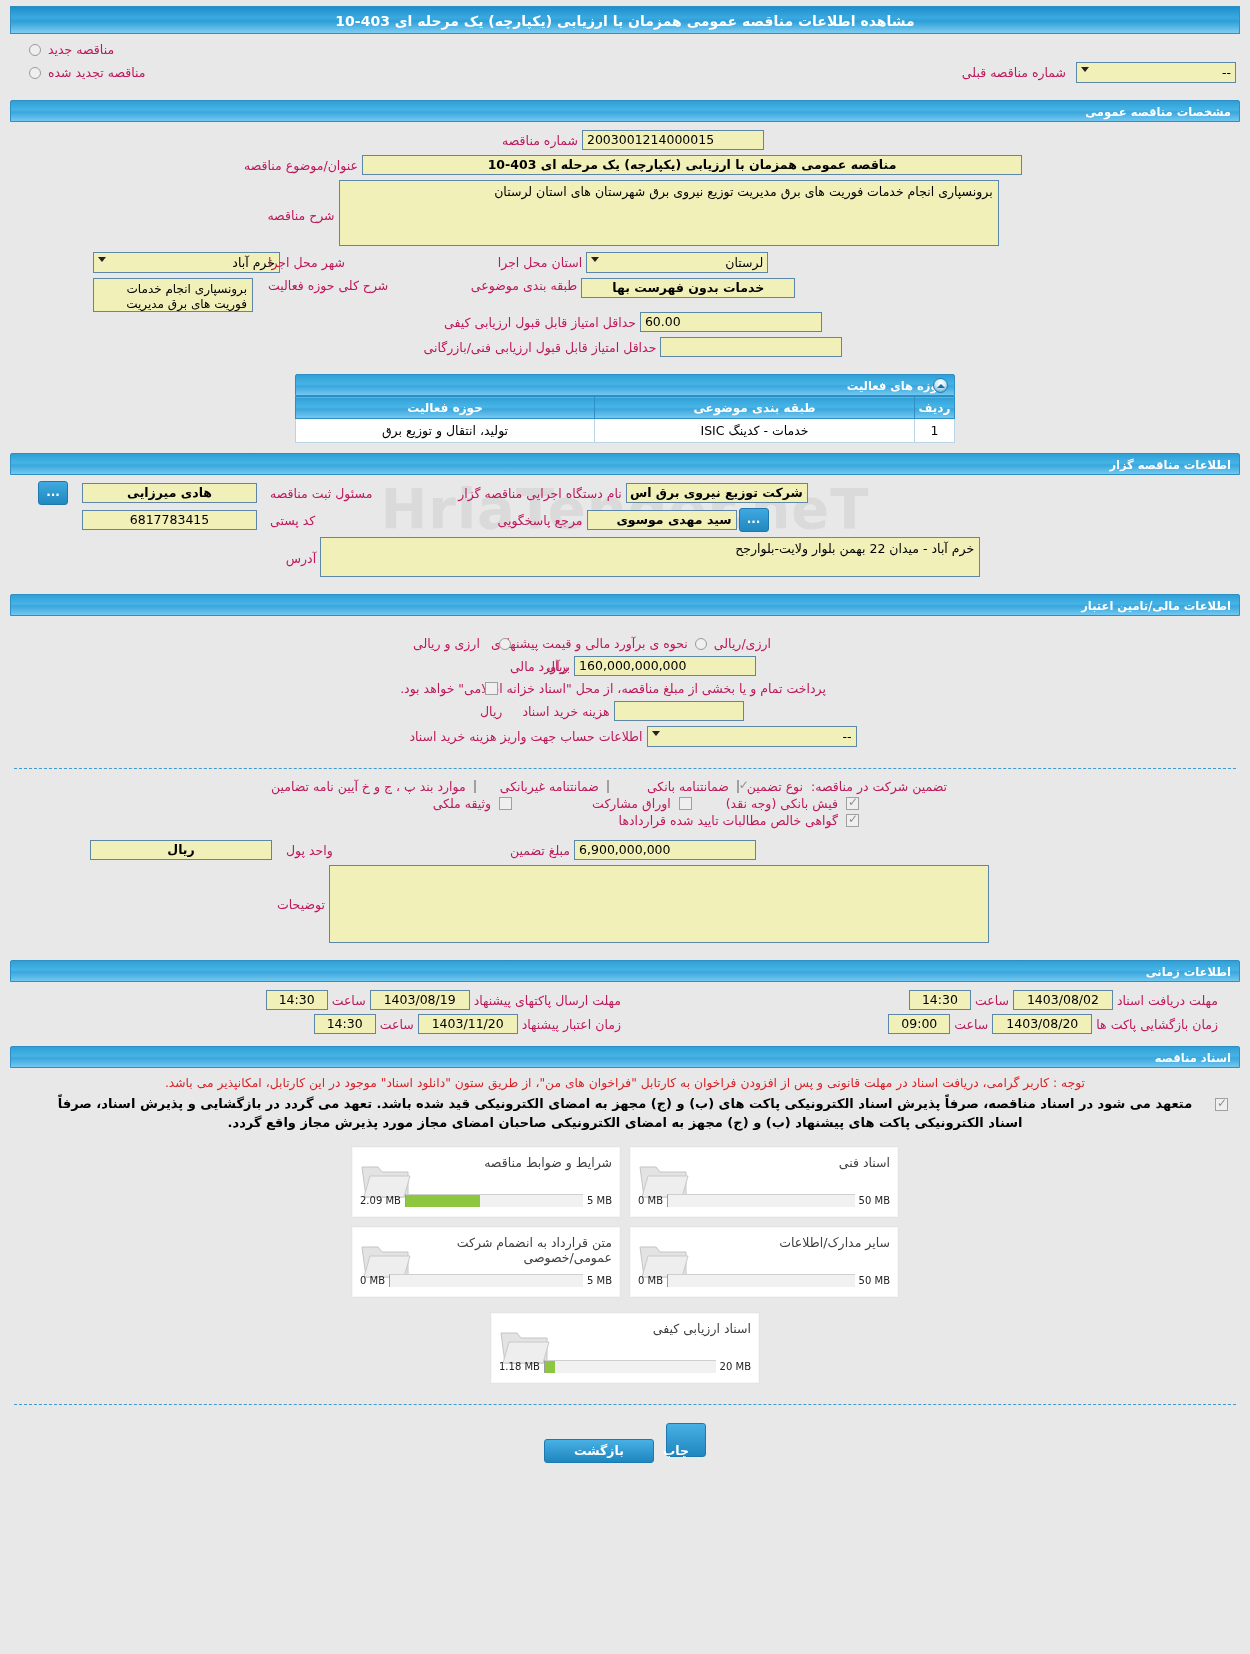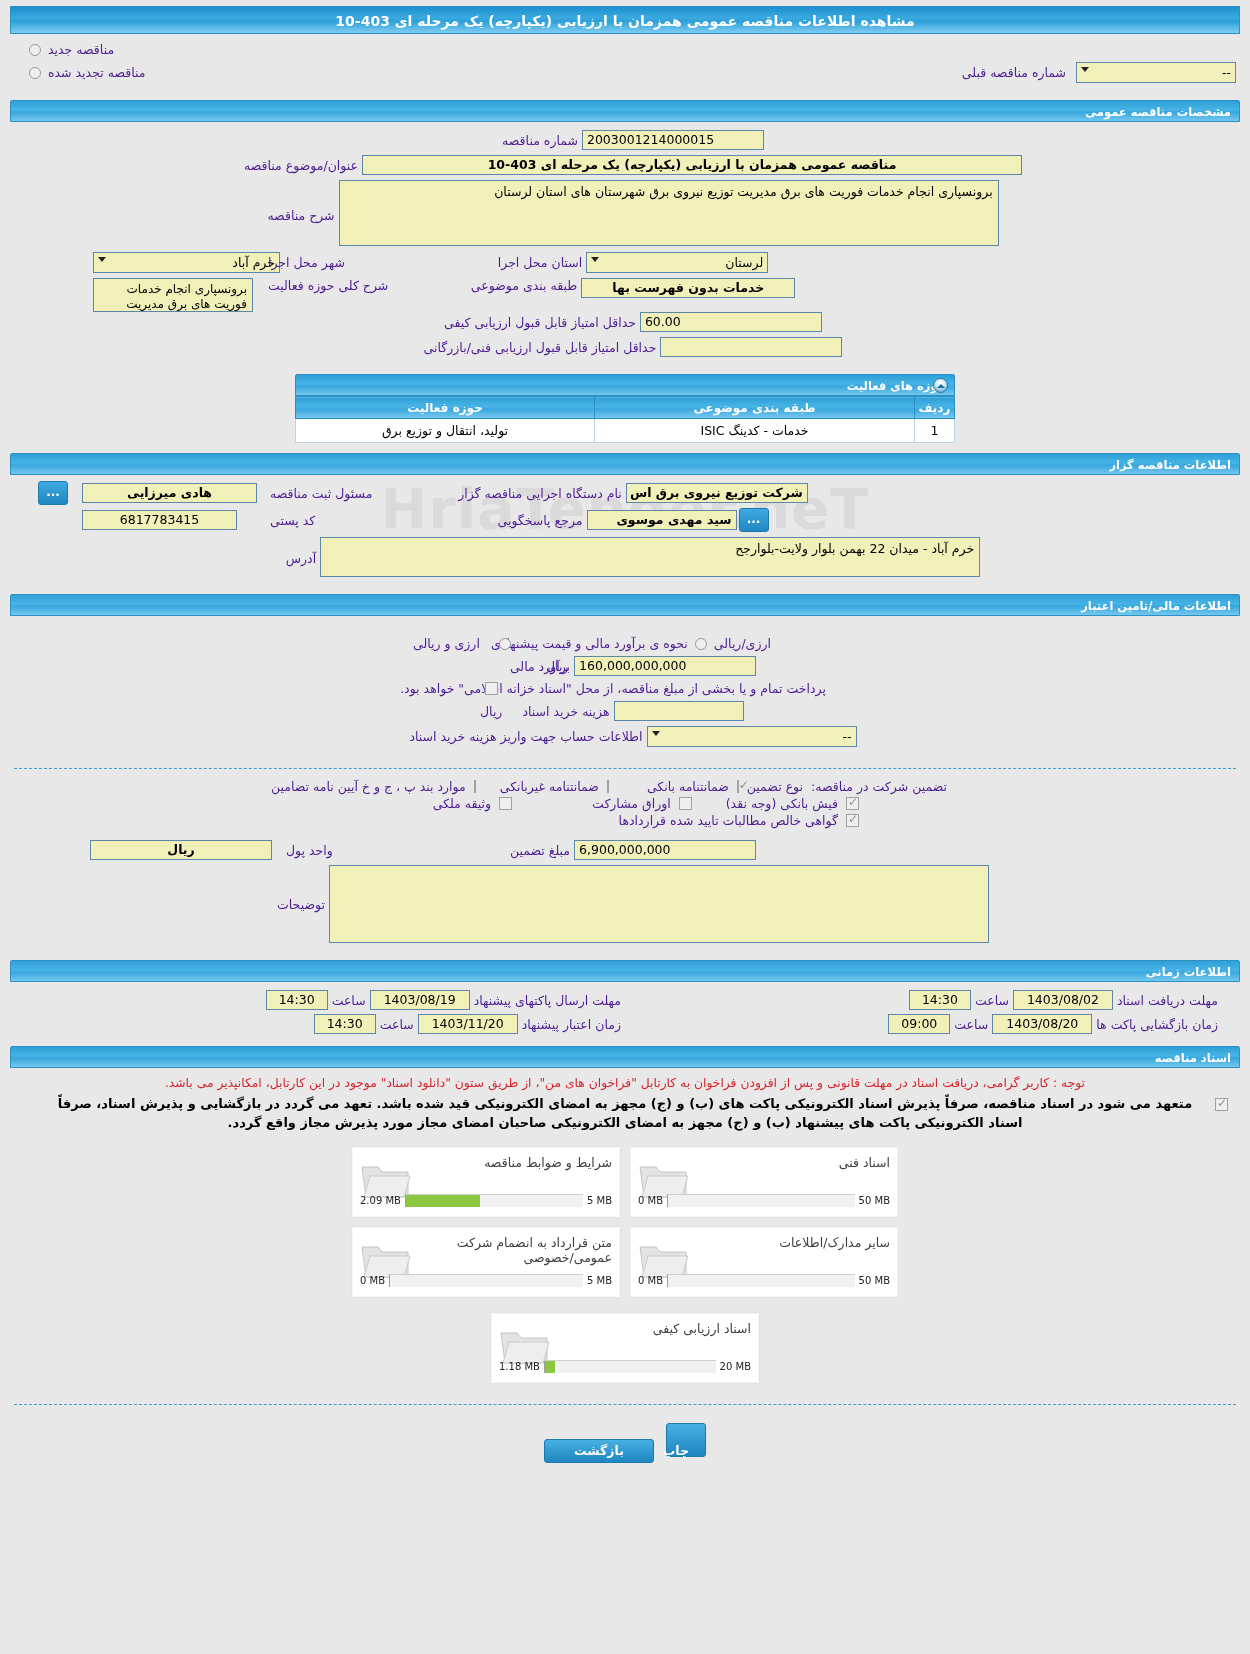--- a/index.html
+++ b/index.html
@@ -49,21 +49,21 @@
   }
   .bar .collapse::after {
     content: ""; position: absolute; left: 3px; top: 5px;
     border-left: 4px solid transparent; border-right: 4px solid transparent;
     border-bottom: 4px solid #1b6f9e;
   }
 
   
   .sect { padding: 6px 14px 8px 14px; }
   .row { display: flex; align-items: center; justify-content: flex-start; margin-bottom: 5px; }
-  .lbl { font-size: 12.5px; color: #4c1d95; white-space: nowrap; padding: 0 4px; text-align: right; }
+  .lbl { font-size: 12.5px; color: #be185d; white-space: nowrap; padding: 0 4px; text-align: right; }
   .fld {
     background: #f2f0b9; border: 1px solid #5d87a8;
     height: 20px; line-height: 18px;
     font-size: 12.5px; padding: 0 4px;
     text-align: right; color: #000; overflow: hidden; white-space: nowrap;
   }
   .fld.bold { font-weight: bold; }
   .fld.num { text-align: left; direction: ltr; font-family: "DejaVu Sans", sans-serif; }
   .sel {
     background: #f2f0b9; border: 1px solid #5d87a8;
@@ -293,21 +293,21 @@
         <div class="btn3" style="position:absolute;left:12px;">...</div>
         <div class="fld" style="width:175px;text-align:center;font-weight:bold;position:absolute;left:56px;">هادی میرزایی</div>
         <span class="lbl" style="position:absolute;left:240px;">مسئول ثبت مناقصه</span>
         <div class="fld bold" style="width:182px;">شرکت توزیع نیروی برق اس</div>
         <span class="lbl">نام دستگاه اجرایی مناقصه گزار</span>
       </div>
     </div>
 
     <div class="row">
       <div style="width:1210px;display:flex;justify-content:center;align-items:center;position:relative;">
-        <div class="fld num" style="width:155px;position:absolute;left:56px;text-align:center;">6817783415</div>
+        <div class="fld num" style="width:175px;position:absolute;left:56px;text-align:center;">6817783415</div>
         <span class="lbl" style="position:absolute;left:240px;">کد پستی</span>
         <div class="btn3" style="margin-left:2px;">...</div>
         <div class="fld bold" style="width:150px;">سید مهدی موسوی</div>
         <span class="lbl">مرجع پاسخگویی</span>
       </div>
     </div>
 
     <div class="row" style="align-items:flex-start;">
       <div style="width:1210px;display:flex;justify-content:center;align-items:flex-start;">
         <div class="ta" style="width:660px;height:40px;">خرم آباد - میدان 22 بهمن بلوار ولایت-بلوارجح</div>

